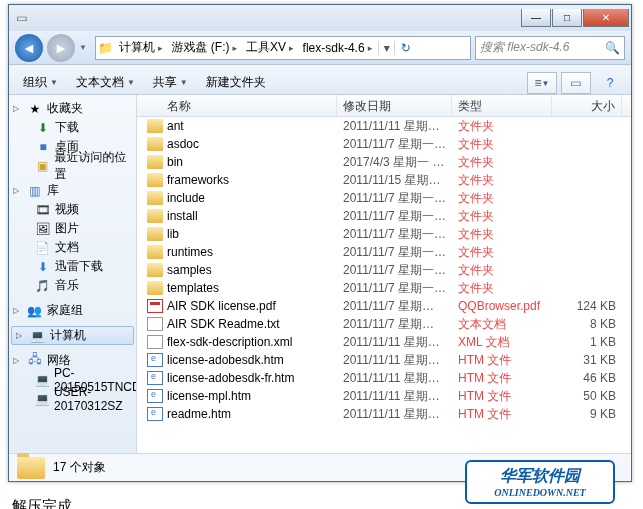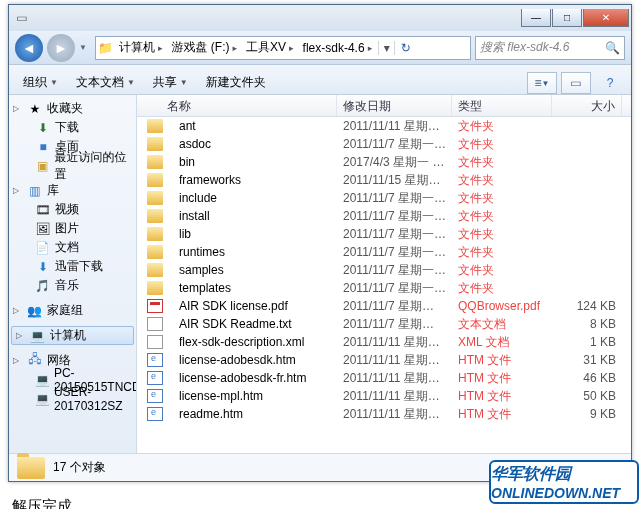--- a/index.html
+++ b/index.html
@@ -50,43 +50,43 @@
   .content { flex:1; background:#fff; display:flex; flex-direction:column; }
   .cols { display:flex; height:22px; background: linear-gradient(#fdfdfe,#eef2f7); border-bottom:1px solid #d6dee8; }
   .col { border-right:1px solid #e0e6ee; padding:3px 6px; color:#334; }
   .col.name { width:200px; padding-left:30px; }
   .col.date { width:115px; }
   .col.type { width:100px; }
   .col.size { width:70px; text-align:right; }
   .rows { flex:1; overflow:hidden; }
   .row { display:flex; height:18px; align-items:center; }
   .row .c { padding:0 6px; overflow:hidden; white-space:nowrap; text-overflow:ellipsis; }
-  .row .c.name { width:200px; display:flex; align-items:center; gap:16px; padding-left:10px; }
+  .row .c.name { width:200px; display:flex; align-items:center; gap:4px; padding-left:10px; }
   .row .c.date { width:115px; color:#555; }
   .row .c.type { width:100px; color:#ef4444; }
   .row .c.size { width:70px; text-align:right; color:#555; }
   .fico { width:16px; height:14px; display:inline-block; }
   .fico.folder { background: linear-gradient(#fde9a8,#e9b94a); border-radius:1px; position:relative; }
   .fico.folder::before { content:""; position:absolute; top:-3px; left:0; width:7px; height:3px; background:#e9c46a; border-radius:1px 1px 0 0; }
   .fico.pdf { background:#fff; border:1px solid #c33; position:relative; }
   .fico.pdf::after{ content:""; position:absolute; top:2px; left:2px; right:2px; height:3px; background:#c33;}
   .fico.txt { background:#fff; border:1px solid #999; }
   .fico.xml { background:#fff; border:1px solid #999; }
   .fico.htm { background:#fff; border:1px solid #4a7ac4; position:relative;}
   .fico.htm::after{content:"e"; color:#4a7ac4; font-size:9px; position:absolute; left:3px; top:-1px;}
   
   .status { height:28px; border-top:1px solid #d0dbe8; background:#f4f8fd; display:flex; align-items:center; padding:0 8px; gap:8px; }
   .status .bigfolder { width:28px; height:22px; background: linear-gradient(#fde9a8,#e9b94a); border-radius:2px; position:relative;}
   .status .bigfolder::before{content:""; position:absolute; top:-4px; left:0; width:12px; height:4px; background:#e9c46a; border-radius:2px 2px 0 0;}
   
   .belowtext { padding: 12px 4px 6px; font-size: 15px; line-height:1.6; }
   
-  .logo { position:absolute; right:4px; top:460px; width:150px; height:44px; background:#fff; border:2px solid #0a5aaa; border-radius:6px; overflow:hidden; display:flex; flex-direction:column; justify-content:center; font-weight:bold; }
+  .logo { position:absolute; right:28px; top:460px; width:150px; height:44px; background:#fff; border:2px solid #0a5aaa; border-radius:6px; overflow:hidden; display:flex; flex-direction:column; align-items:center; justify-content:center; font-weight:bold; }
   .logo .cn { color:#0a5aaa; font-size:16px; font-style:italic;}
-  .logo .en { color:#0a5aaa; font-size:14px; font-style:italic; letter-spacing:0;}
+  .logo .en { color:#0a5aaa; font-size:10px; font-style:italic; letter-spacing:0;font-family:Liberation Serif, serif;}
   .container { position:relative; width:643px; }
 </style>
 </head>
 <body>
 <div class="container">
 <div class="wrap">
 
 <div class="window">
 
   <div class="titlebar">

